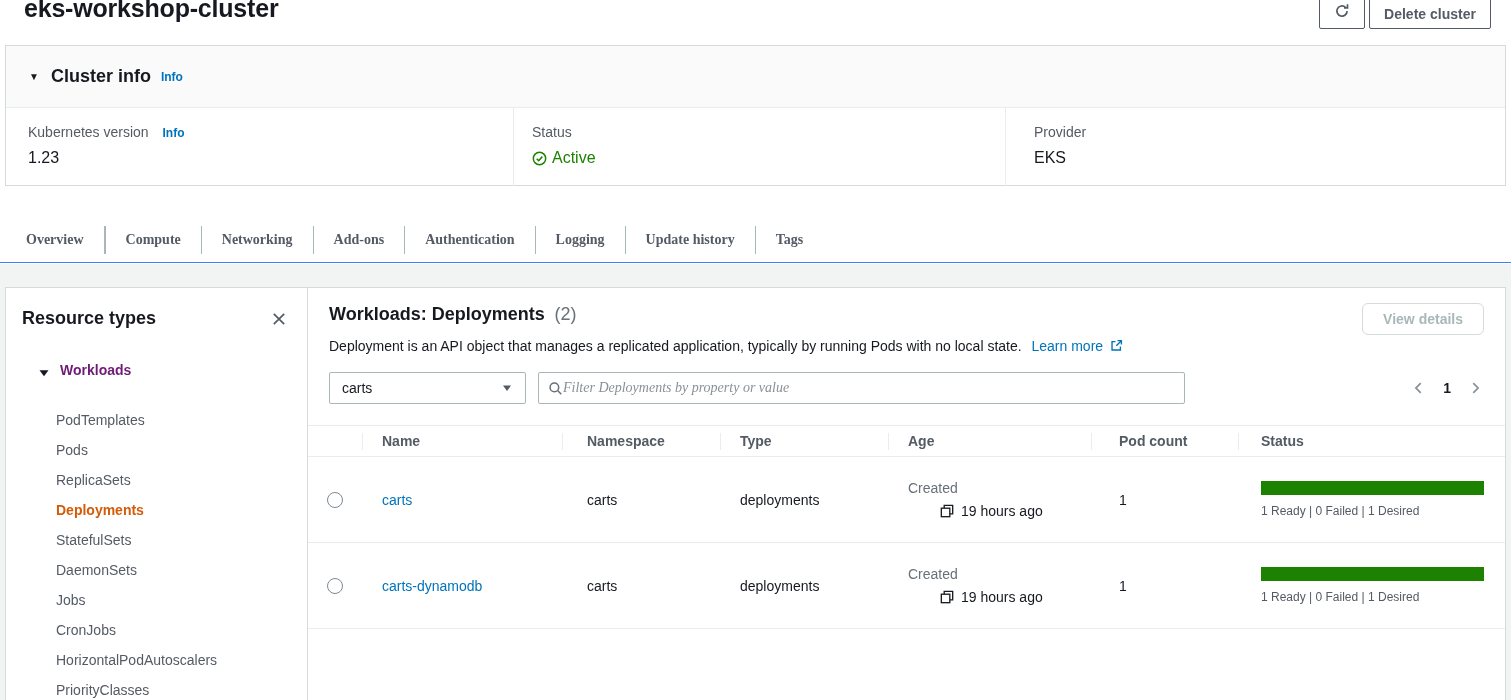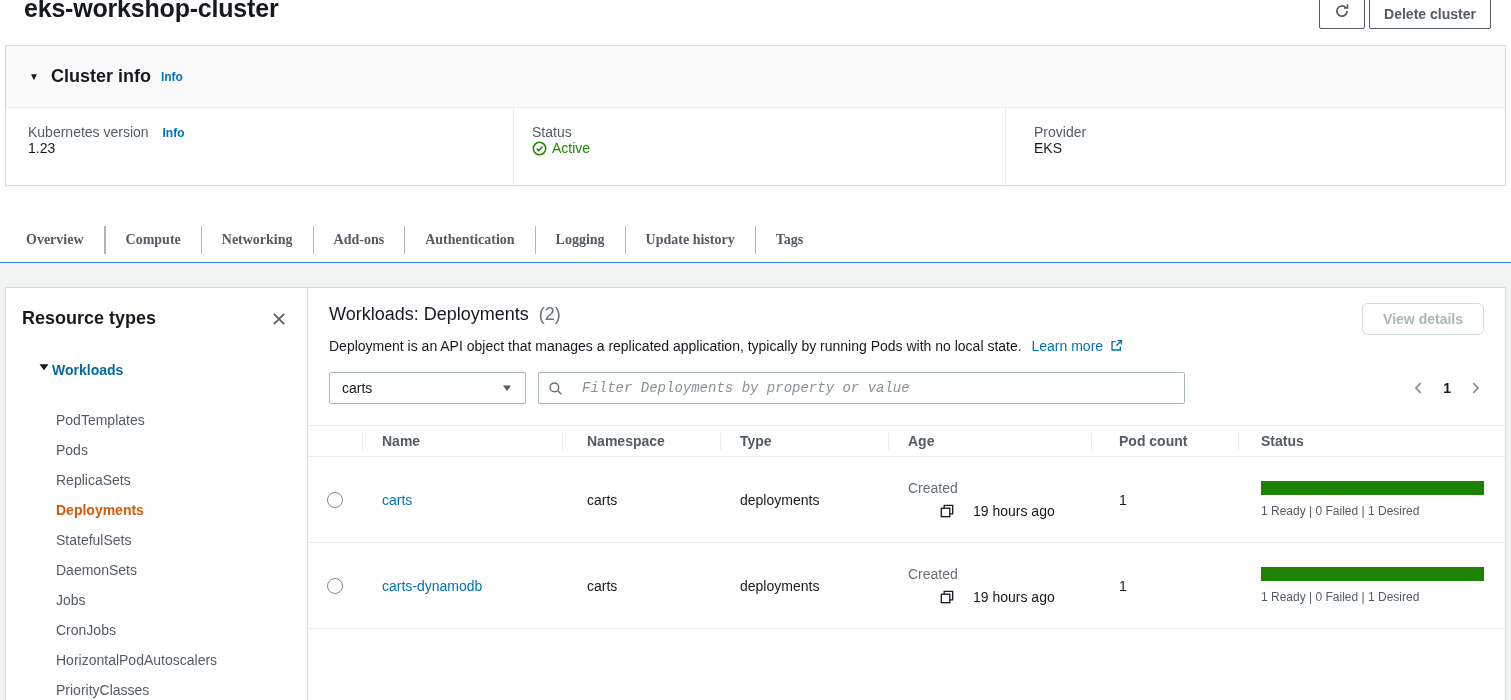--- a/index.html
+++ b/index.html
@@ -25,54 +25,54 @@
   .cluster-panel-header { height:62px; background:#fafafa; border-bottom:1px solid #eaeded; display:flex; align-items:center; padding-left:23px; }
   .tri { font-size:10px; color:#16191f; margin-right:12px; }
   .cluster-panel-title { font-size:18px; font-weight:700; }
   .info-link { color:#0073bb; font-size:12px; font-weight:700; margin-left:10px; text-decoration:none; cursor:pointer; }
   .cluster-cols { display:flex; height:78px; }
   .ccol { padding-top:16px; }
   .ccol1 { width:508px; padding-left:22px; border-right:1px solid #eaeded; }
   .ccol2 { width:492px; padding-left:18px; border-right:1px solid #eaeded; }
   .ccol3 { flex:1; padding-left:28px; }
   .field-label { color:#545b64; font-size:14px; }
-  .field-value { font-size:14px; color:#16191f; }
+  .field-value { margin-top:9px; font-size:16px; color:#16191f; }
   .status-active { color:#1d8102; display:flex; align-items:center; gap:5px; font-weight:400; }
   
   .tabbar { position:absolute; left:0; right:0; top:218px; height:45px; border-bottom:1px solid #3b82f6; display:flex; align-items:stretch; padding-left:6px;font-family:Liberation Serif, serif; }
   .tab { position:relative; padding:0 20px; display:flex; align-items:center; font-weight:700; font-size:14px; color:#545b64; cursor:pointer; white-space:nowrap; }
   .tab.active { color:#d45b07; }
   .tab.active::after { content:""; position:absolute; left:0; right:0; bottom:-1px; height:4px; background:#16191f; }
   .tab-divider { width:1px; height:28px; background:#aab7b8; align-self:center; }
   
   .content-bg { position:absolute; left:0; right:0; top:264px; bottom:0; background:#f2f3f3; }
   .panels { position:absolute; left:5px; right:5px; top:287px; bottom:-2px; background:#fff; border:1px solid #d5dbdb; border-bottom:none; display:flex; }
   
   .sidebar { width:302px; border-right:1px solid #d5dbdb; }
   .sidebar-header { display:flex; align-items:center; justify-content:space-between; padding:20px 18px 8px 16px; }
   .sidebar-title { font-size:18px; font-weight:700; }
   .close-btn { background:none; border:none; cursor:pointer; padding:2px; line-height:0; }
-  .tree-group { display:flex; align-items:flex-start; gap:3px; padding-left:33px; margin-top:25px; font-weight:700; font-size:14px; color:#0369a1; cursor:pointer; }
+  .tree-group { display:flex; align-items:flex-end; gap:11px; padding-left:33px; margin-top:25px; font-weight:700; font-size:14px; color:#701a75; cursor:pointer; }
   .tree-items { margin-top:27px; }
   .tree-item { height:30px; line-height:30px; padding-left:50px; font-size:14px; color:#545b64; cursor:pointer; }
   .tree-item.selected { color:#d45b07; font-weight:700; }
   
   .main { flex:1; display:flex; flex-direction:column; min-width:0; }
   .main-header { padding:16px 21px 0 21px; position:relative; }
-  .main-title { font-size:18px; font-weight:400; display:inline; }
+  .main-title { font-size:18px; font-weight:700; display:inline; }
   .main-count { font-size:18px; color:#687078; font-weight:400; margin-left:6px; }
   .view-details-btn { position:absolute; right:21px; top:15px; height:32px; padding:0 20px; background:#fff; border:1px solid #d5dbdb; border-radius:6px; color:#aab7b8; font-weight:700; font-size:14px; font-family:inherit; cursor:not-allowed; }
   .desc-line { margin-top:12px; font-size:14px; color:#16191f; line-height:19px; }
   .learn-more { color:#0073bb; text-decoration:none; margin-left:6px; cursor:pointer; }
   .ext-icon { margin-left:3px; vertical-align:-1px; }
   .filter-row { margin-top:15px; display:flex; align-items:center; }
   .dropdown { width:197px; height:32px; border:1px solid #aab7b8; border-radius:2px; background:#fff; display:flex; align-items:center; justify-content:space-between; padding:0 12px; cursor:pointer; }
   .dropdown-value { font-size:14px; color:#16191f; }
   .searchbox { width:647px; height:32px; margin-left:12px; border:1px solid #aab7b8; border-radius:2px; background:#fff; display:flex; align-items:center; padding:0 9px; }
-  .searchbox input { border:none; outline:none; flex:1; margin-left:19px; font-size:14px; font-family:Liberation Mono, monospace; color:#16191f; background:transparent; }
+  .searchbox input { border:none; outline:none; flex:1; margin-left:0; font-size:14px; font-family:Liberation Serif, serif; color:#16191f; background:transparent; }
   .searchbox input::placeholder { font-style:italic; color:#879196; }
   .pagination { margin-left:auto; display:flex; align-items:center; gap:15px; }
   .page-chevron { background:none; border:none; cursor:pointer; line-height:0; padding:2px; }
   .page-num { font-weight:700; font-size:14px; color:#16191f; }
   
   .table { margin-top:21px; border-top:1px solid #eaeded; }
   .thead { display:flex; align-items:center; height:31px; border-bottom:1px solid #eaeded; }
   .th { font-weight:700; font-size:14px; color:#545b64; padding-left:20px; position:relative; height:100%; display:flex; align-items:center; }
   .th::before { content:""; position:absolute; left:0; top:7px; bottom:6px; width:1px; background:#eaeded; }
   .trow { display:flex; align-items:center; height:86px; border-bottom:1px solid #eaeded; }
@@ -80,21 +80,21 @@
   .col-name { width:200px; padding-left:20px; }
   .col-ns { width:158px; padding-left:25px; }
   .col-type { width:168px; padding-left:20px; }
   .col-age { width:203px; padding-left:20px; }
   .col-pod { width:147px; padding-left:28px; }
   .col-status { flex:1; padding:0 21px 0 23px; min-width:0; }
   .radio { width:16px; height:16px; border:1.6px solid #7d8998; border-radius:50%; background:#fff; cursor:pointer; }
   .name-link { color:#0073bb; text-decoration:none; font-size:14px; cursor:pointer; }
   .cell-text { font-size:14px; color:#16191f; }
   .age-created { font-size:14px; color:#687078; }
-  .age-line { margin-top:7px; display:flex; align-items:center; gap:19px; font-size:14px; color:#16191f;padding-left:32px; }
+  .age-line { margin-top:7px; display:flex; align-items:center; gap:7px; font-size:14px; color:#16191f;padding-left:32px; }
   .status-bar { height:14px; width:100%; background:#1d8102; }
   .status-summary { margin-top:9px; font-size:12px; color:#545b64; }
 </style>
 </head>
 <body>
 
 <h1 class="page-title">eks-workshop-cluster</h1>
 <button class="hdr-btn refresh-btn">
   <span>
     <svg viewBox="0 0 16 16" width="16" height="16">

